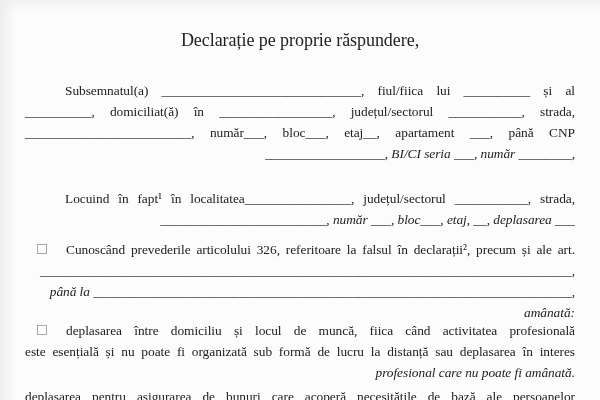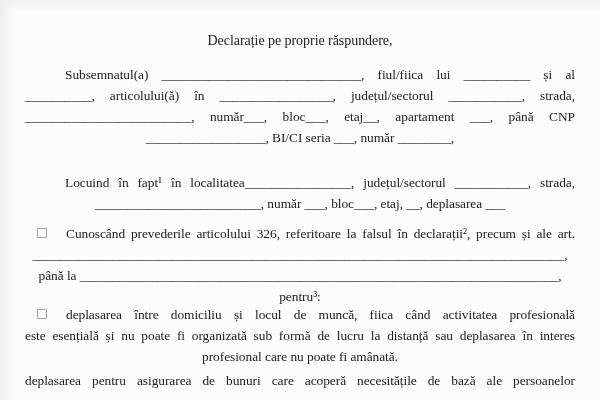--- a/index.html
+++ b/index.html
@@ -10,61 +10,61 @@
       linear-gradient(180deg,#f2f2f2 0,rgba(252,252,252,0) 12px),
       #fcfcfc;
   }
   .page{
     position:relative;width:600px;height:400px;
     font-family:"Liberation Serif","DejaVu Serif",serif;
     font-size:13.4px;color:#212121;letter-spacing:-0.05px;
   }
   .title{
     margin:30px 25px 0 25px;text-align:center;
-    font-size:14px;line-height:21px;white-space:nowrap;
+    font-size:18px;line-height:21px;white-space:nowrap;
   }
   .ln{margin:0 25px;line-height:21px;}
   .just{text-align:justify;text-align-last:justify;}
-  .left{text-align:center;}
+  .left{text-align:right;font-style:italic;}
   .ind{text-indent:40px;}
-  .p1{margin-top:13px;}
+  .p1{margin-top:29px;}
   .p2{margin-top:24px;}
   .p3{margin-top:9px;}
   .p4{margin-top:-3px;}
   .p5{margin-top:3px;}
   .cb{
     display:inline-block;width:8px;height:8px;
     border:1px solid #a8a8a8;background:#fdfdfd;
     margin:0 19px 0 12px;
   }
 </style>
 </head>
 <body>
 
 <div class="page">
 
   <div class="title">Declarație pe proprie răspundere,</div>
 
   <div class="p1">
     <div class="ln just ind">Subsemnatul(a) ______________________________, fiul/fiica lui __________ și al</div>
-    <div class="ln just">__________, articolului(ă) în _________________, județul/sectorul ___________, strada,</div>
+    <div class="ln just">__________, domiciliat(ă) în _________________, județul/sectorul ___________, strada,</div>
     <div class="ln just">_________________________, număr___, bloc___, etaj__, apartament ___, până CNP</div>
     <div class="ln left">__________________, BI/CI seria ___, număr ________,</div>
   </div>
 
   <div class="p2">
     <div class="ln just ind">Locuind în fapt¹ în localitatea________________, județul/sectorul ___________, strada,</div>
     <div class="ln left">_________________________, număr ___, bloc___, etaj, __, deplasarea ___</div>
   </div>
 
   <div class="p3">
     <div class="ln just"><span class="cb"></span><span>Cunoscând prevederile articolului 326, referitoare la falsul în declarații², precum și ale art.</span></div>
     <div class="ln left">________________________________________________________________________________,</div>
     <div class="ln left">până la ________________________________________________________________________,</div>
-    <div class="ln left">pentru³:</div>
+    <div class="ln left">amânată:</div>
   </div>
 
   <div class="p4">
     <div class="ln just"><span class="cb"></span><span>deplasarea între domiciliu și locul de muncă, fiica când activitatea profesională</span></div>
     <div class="ln just">este esențială și nu poate fi organizată sub formă de lucru la distanță sau deplasarea în interes</div>
     <div class="ln left">profesional care nu poate fi amânată.</div>
   </div>
 
   <div class="p5">
     <div class="ln just"><span>deplasarea pentru asigurarea de bunuri care acoperă necesitățile de bază ale persoanelor</span></div>

